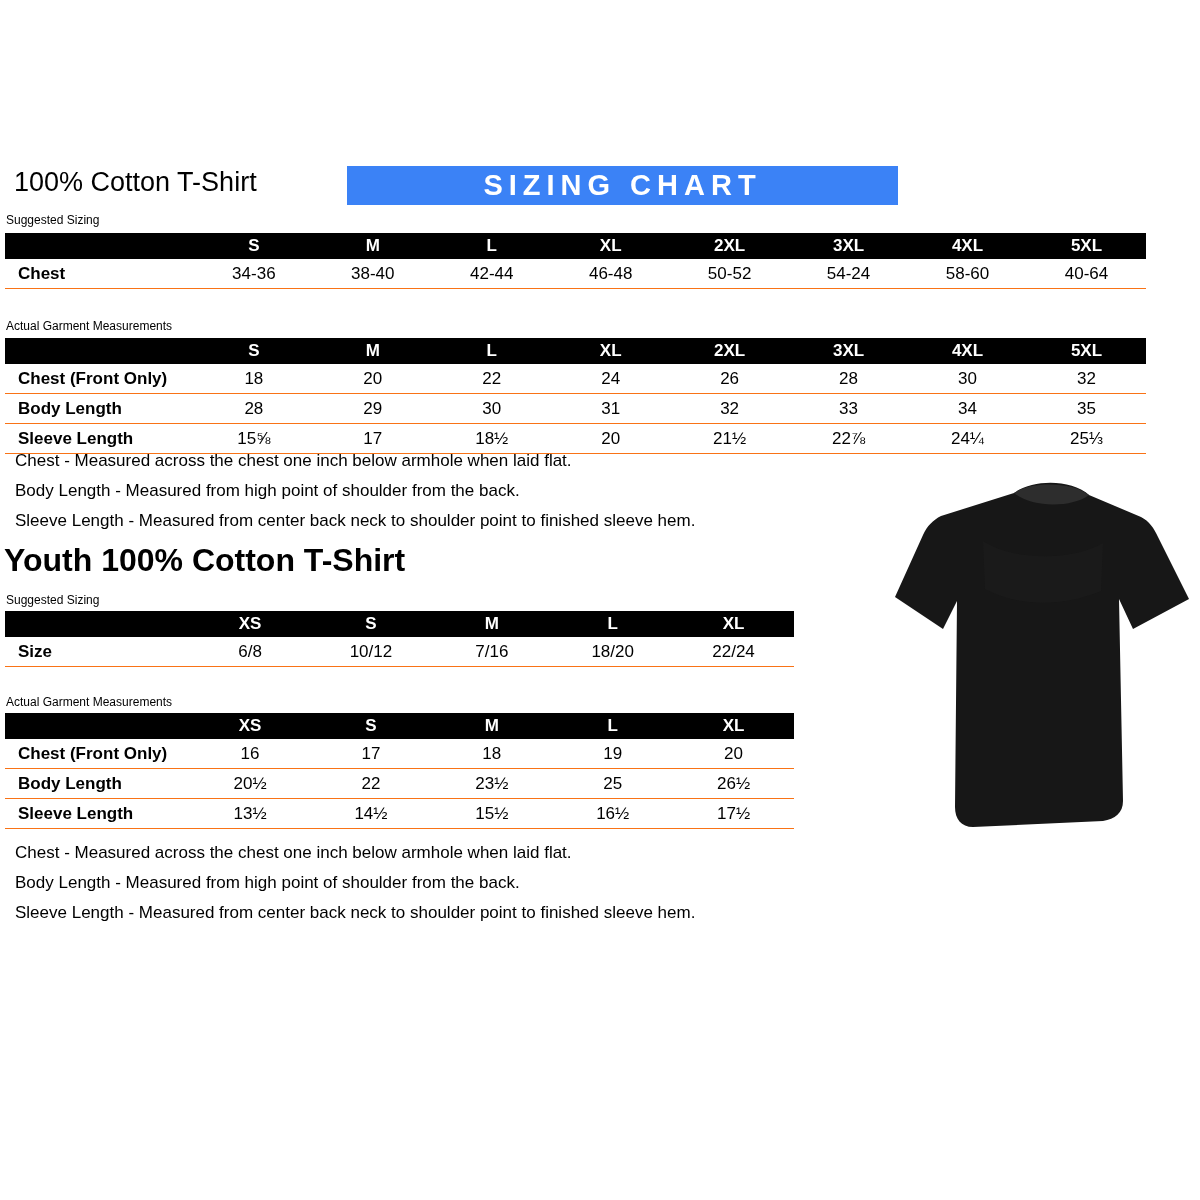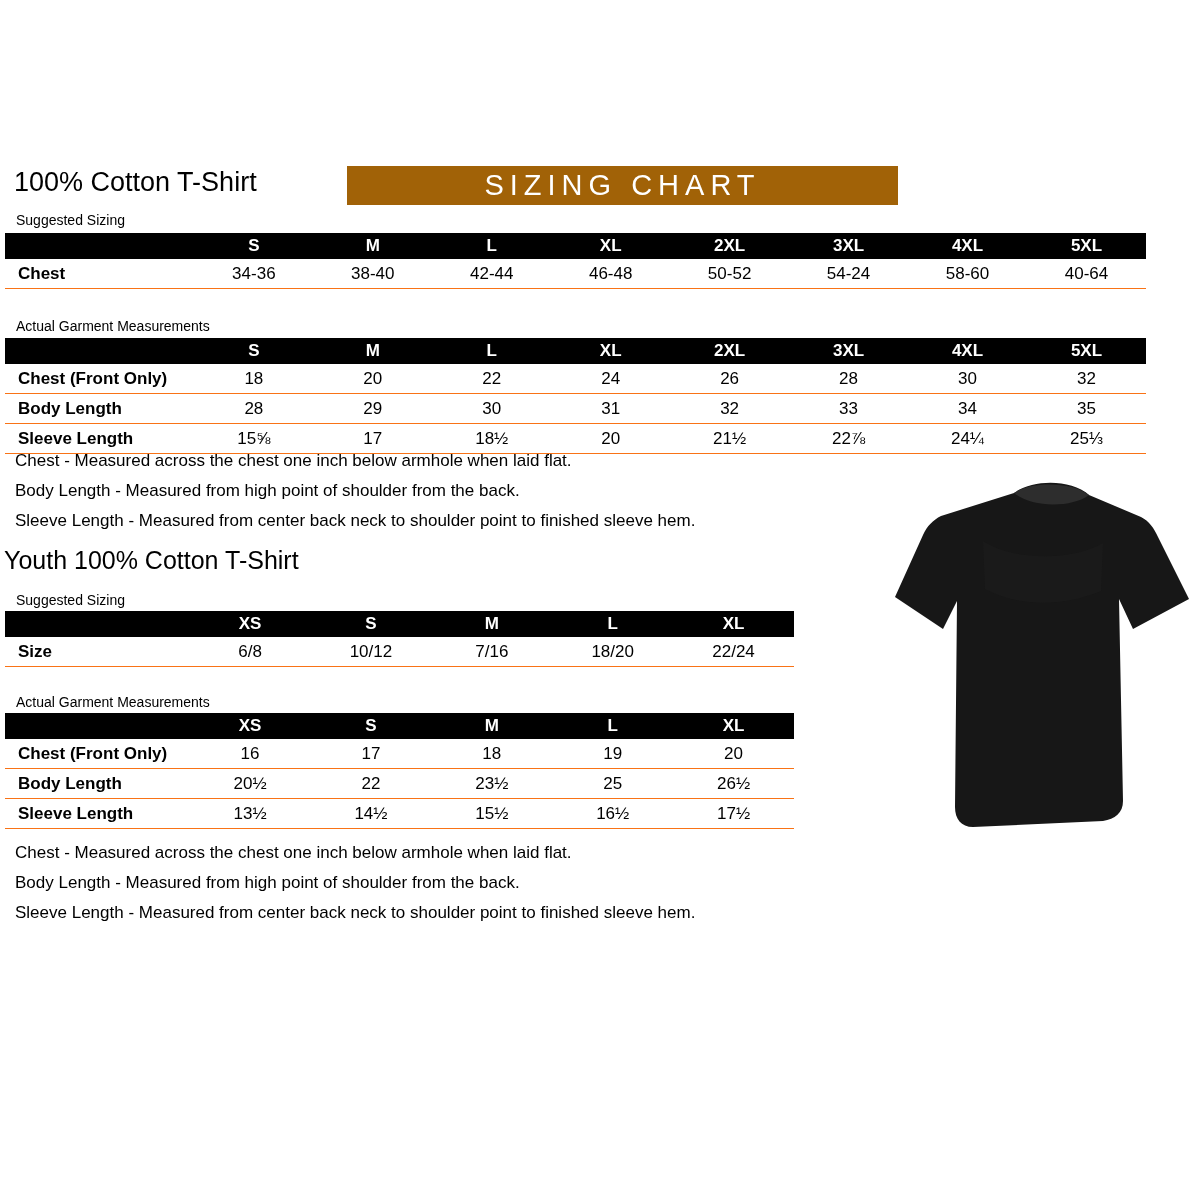--- a/index.html
+++ b/index.html
@@ -13,24 +13,24 @@
     overflow: hidden;
   }
   .page { position: relative; width: 1200px; height: 1172px; border-radius: 8px; }
 
   #page-title {
     position: absolute; left: 14px; top: 167px;
     font-size: 27px; line-height: 30px; font-weight: normal;
   }
   #sizing-banner {
     position: absolute; left: 347px; top: 166px; width: 551px; height: 39px;
-    background: #a16207; color: #fff; font-weight: normal; font-size: 29px;
+    background: #3b82f6; color: #fff; font-weight: bold; font-size: 29px;
     letter-spacing: 6px; text-align: center; line-height: 39px;
   }
-  .section-label { position: absolute; left: 16px; font-size: 14px; line-height: 20px; }
+  .section-label { position: absolute; left: 6px; font-size: 12px; line-height: 20px; }
   #adult-suggested-label { top: 210px; }
   #adult-actual-label   { top: 316px; }
   #youth-suggested-label{ top: 590px; }
   #youth-actual-label   { top: 692px; }
 
   table.size-table {
     position: absolute; left: 5px;
     border-collapse: collapse; table-layout: fixed;
     font-size: 17px;
   }
@@ -55,21 +55,21 @@
     text-align: left; font-weight: bold; padding-left: 13px;
   }
 
   .notes { position: absolute; left: 15px; }
   #adult-notes { top: 452px; }
   #youth-notes { top: 844px; }
   .notes p { margin: 0 12px 12px 0; font-size: 17px; line-height: 18px; }
 
   #youth-title {
     position: absolute; left: 4px; top: 546px;
-    font-size: 25px; font-weight: normal; line-height: 28px;
+    font-size: 32px; font-weight: bold; line-height: 28px;
   }
 
   #tshirt-image { position: absolute; left: 893px; top: 470px; width: 300px; height: 372px; }
 </style>
 </head>
 <body>
 
 <div class="page">
 
   <div id="page-title">100% Cotton T-Shirt</div>

